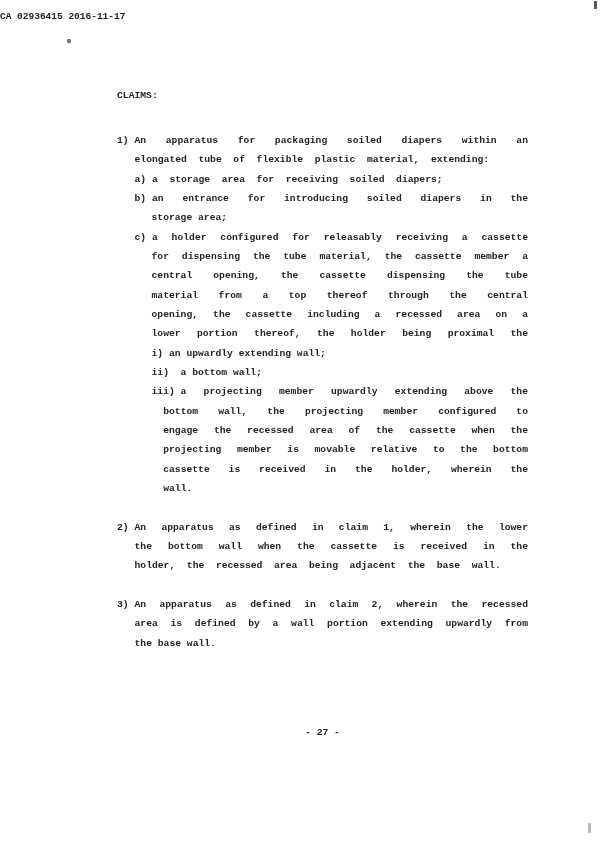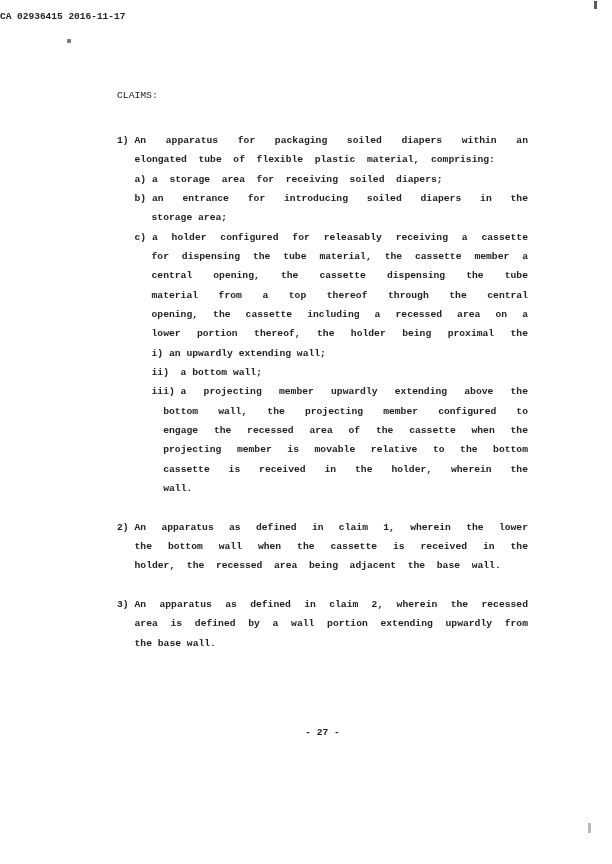--- a/index.html
+++ b/index.html
@@ -12,21 +12,21 @@
     overflow:hidden;
   }
   .hdr{
     position:absolute;top:11px;left:0;width:612px;
     text-align:left;
     font-size:9.5px;font-weight:700;letter-spacing:0;
     white-space:pre;
   }
   .claims-heading{
     position:absolute;top:90px;left:117px;
-    font-size:9.7px;font-weight:400;white-space:pre;
+    font-size:9.7px;font-weight:700;white-space:pre;
   }
   .claims{
     position:absolute;top:131px;left:117px;width:411px;
     font-size:9.7px;font-weight:700;
   }
   .claim{margin:0;}
   .claim + .claim{margin-top:19.33px;}
   .line{
     display:flex;
     line-height:19.33px;
@@ -68,21 +68,21 @@
   <div class="speck"></div>
   <div class="tick-top-right"></div>
   <div class="claims-heading">CLAIMS:</div>
   <div class="claims">
       <div class="claim">
         <div class="line i0 j">
           <span class="pfx">1) </span>
           <span class="txt">An apparatus for packaging soiled diapers within an</span>
         </div>
         <div class="line i1">
-          <span class="txt">elongated  tube  of  flexible  plastic  material,  comprising:</span>
+          <span class="txt">elongated  tube  of  flexible  plastic  material,  extending:</span>
         </div>
         <div class="line i1">
           <span class="pfx">a) </span>
           <span class="txt">a  storage  area  for  receiving  soiled  diapers;</span>
         </div>
         <div class="line i1 j">
           <span class="pfx">b) </span>
           <span class="txt">an entrance for introducing soiled diapers in the</span>
         </div>
         <div class="line i2">

